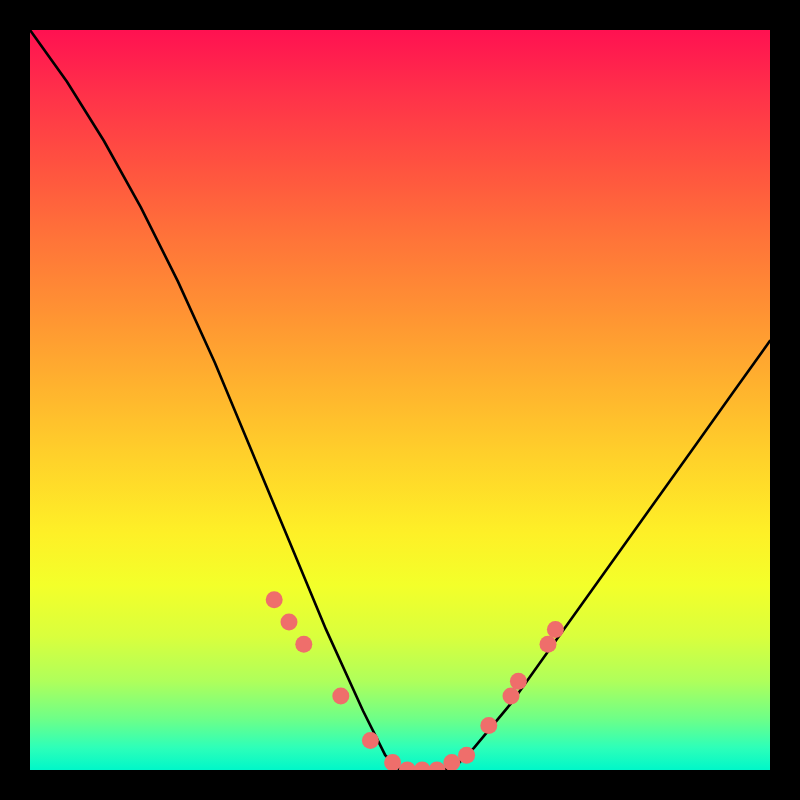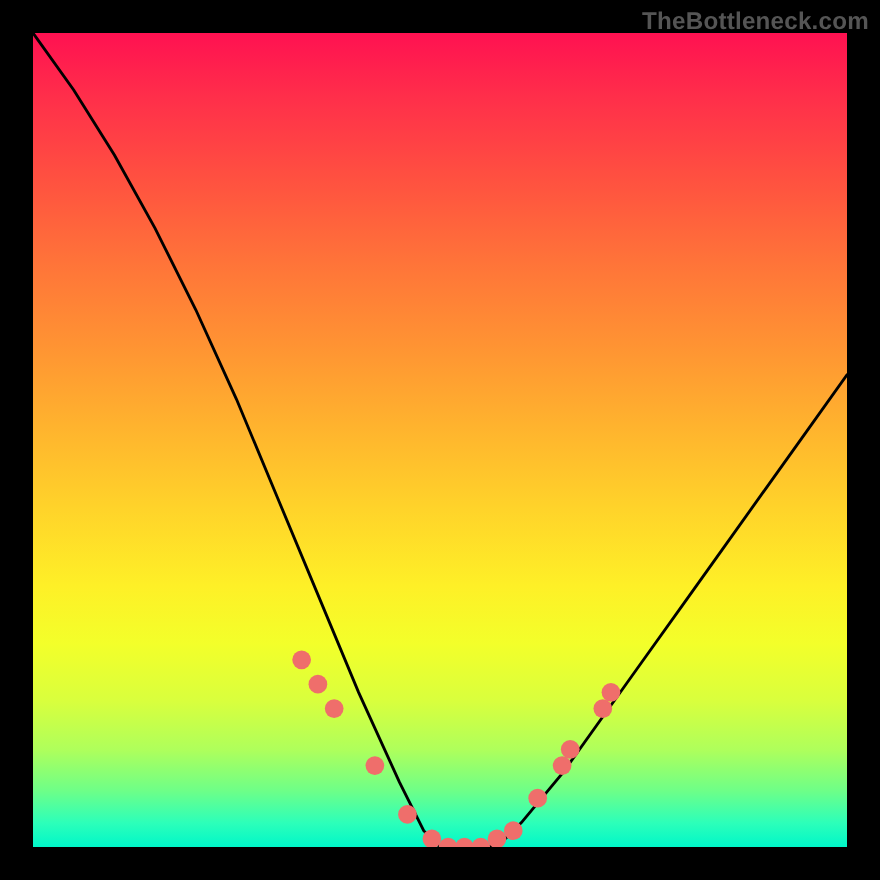--- a/index.html
+++ b/index.html
@@ -71,14 +71,13 @@
           <circle cx="421.8" cy="732.6" r="8.5" fill="#ef6e6b"></circle>
           <circle cx="436.6" cy="725.2" r="8.5" fill="#ef6e6b"></circle>
           <circle cx="458.8" cy="695.6" r="8.5" fill="#ef6e6b"></circle>
           <circle cx="481.0" cy="666.0" r="8.5" fill="#ef6e6b"></circle>
           <circle cx="488.4" cy="651.2" r="8.5" fill="#ef6e6b"></circle>
           <circle cx="518.0" cy="614.2" r="8.5" fill="#ef6e6b"></circle>
           <circle cx="525.4" cy="599.4" r="8.5" fill="#ef6e6b"></circle>
         </g>
     </svg>
   </div>
-  <div class="watermark">TheBottleneck.com</div>
 </div>
 
 </body></html>

